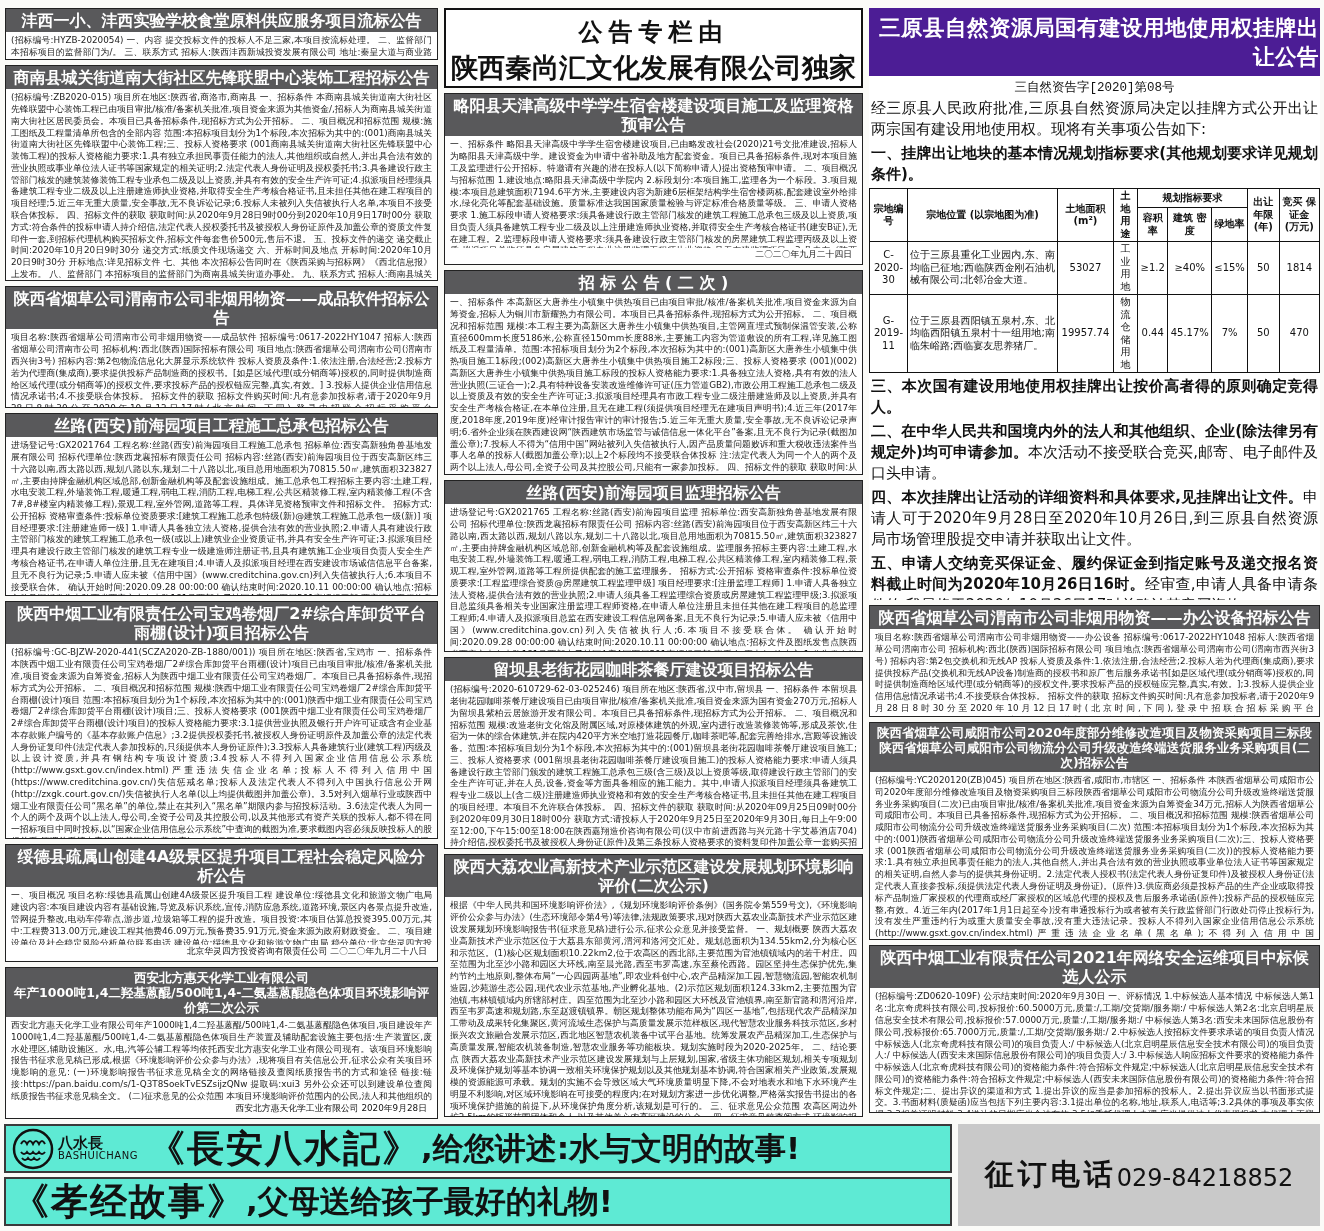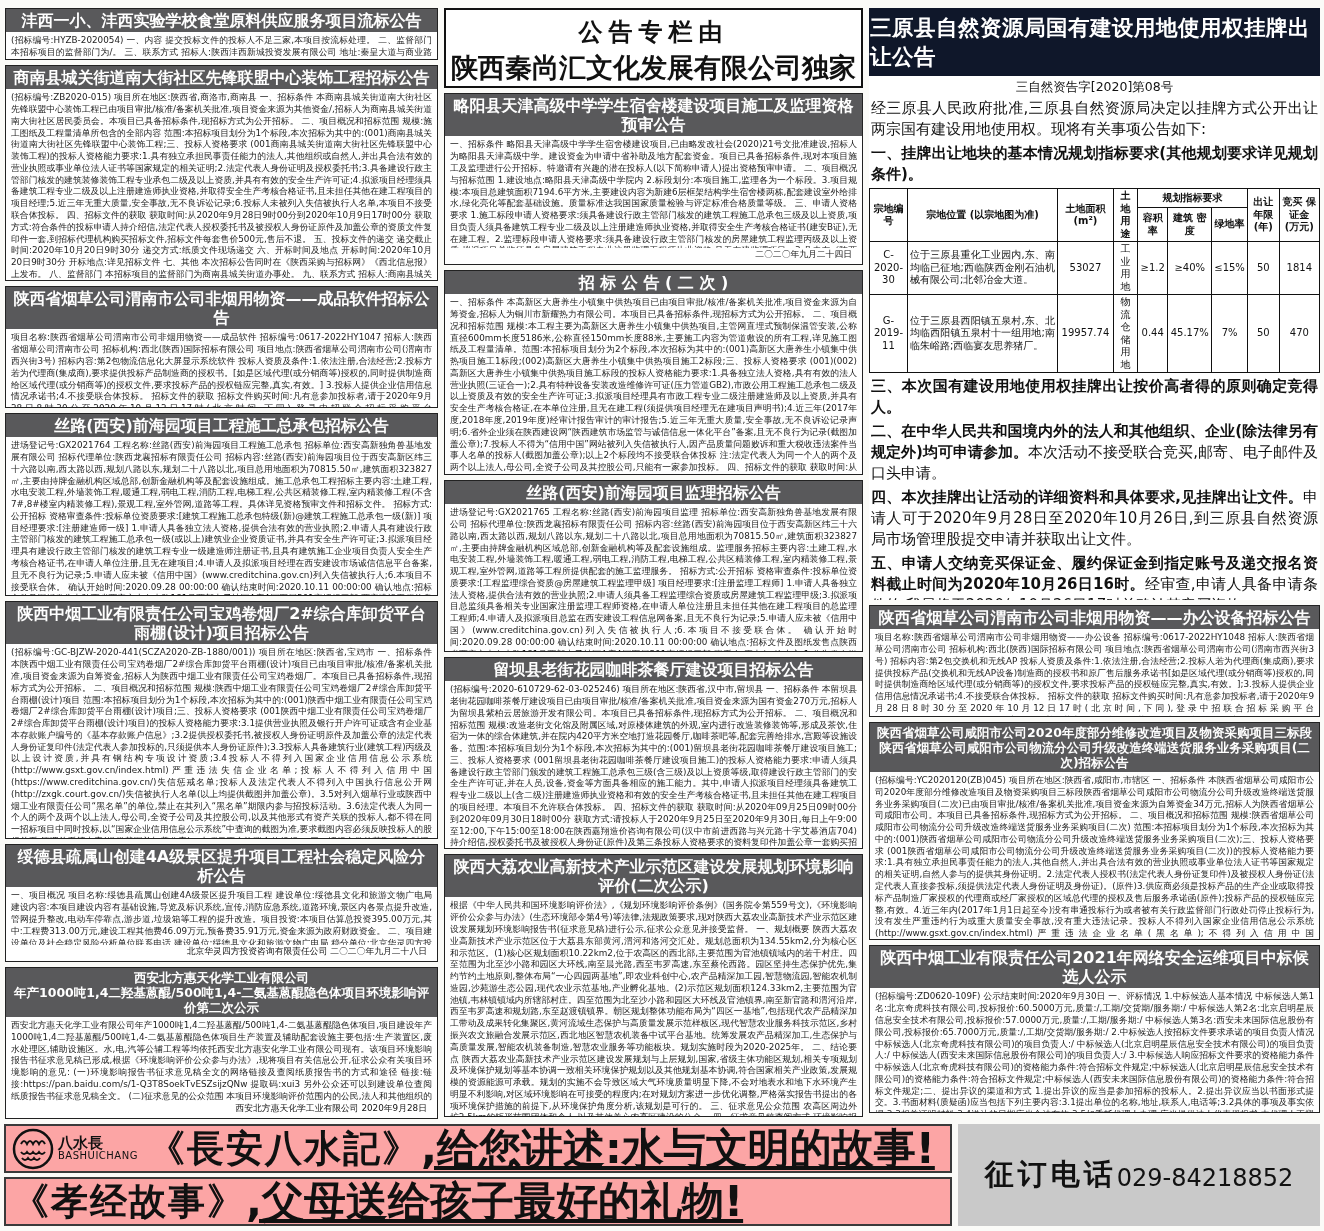--- a/index.html
+++ b/index.html
@@ -13,32 +13,32 @@
   .a-head { background:#59595b; color:#fff; font-weight:bold; text-align:center; font-size:16px; line-height:1.2; padding:2px 4px; flex:0 0 auto; }
   .a-head.two-line { font-size:12.5px; }
   .a-body { flex:1 1 auto; overflow:hidden; padding:3px 5px; font-size:8.8px; line-height:1.34; text-align:justify; color:#1c1c1c; }
   .a-sig { text-align:right; padding:1px 10px 3px 0; font-size:8.8px; flex:0 0 auto; }
   
   .agency { border:2px solid #111; background:#fff; text-align:center; padding:6px 2px 4px; overflow:hidden; }
   .agency .l1 { font-size:24px; font-weight:bold; font-family:"DejaVu Serif",serif; letter-spacing:6px; }
   .agency .l2 { font-size:27px; font-weight:bold; font-family:"DejaVu Serif",serif; margin-top:2px; }
   
   .land { background:#fff; overflow:hidden; display:flex; flex-direction:column; }
-  .land-head { background:#0f172a; color:#fff; font-weight:bold; font-size:21.5px; text-align:left; padding:5px 1px; letter-spacing:0.5px; }
-  .land-docno { text-align:center; font-size:12.5px; padding:3px 0 1px; }
+  .land-head { background:#4c1d95; color:#fff; font-weight:bold; font-size:21.5px; text-align:right; padding:5px 1px; letter-spacing:0.5px; }
+  .land-docno { text-align:center; font-size:12.5px; padding:3px 0 1px;font-family:Liberation Mono, monospace; }
   .land p { font-size:15px; line-height:1.42; text-align:justify; padding:1px 2px; }
   .land p .b { font-weight:bold; }
   table.land-tbl { border-collapse:collapse; width:100%; margin:2px 0; }
   .land-tbl th,.land-tbl td { border:1px solid #111; font-size:10px; line-height:1.25; text-align:center; padding:1px 2px; }
   .land-tbl td.loc { text-align:justify; }
   
-  .ban-row { position:absolute; left:4px; width:948px; height:49px; border:2px solid #3a3a3a; background:#fca5a5; display:flex; align-items:center; overflow:hidden; padding:12px 6px; }
+  .ban-row { position:absolute; left:4px; width:948px; height:49px; border:2px solid #3a3a3a; background:#5eead4; display:flex; align-items:center; overflow:hidden; padding:12px 6px; }
   .ban1 { top:1124px; } .ban2 { top:1177px; }
   .ban-title { font-family:Liberation Serif, serif; font-weight:bold; font-size:37px; letter-spacing:2px; white-space:nowrap; }
-  .ban-rest { font-size:42px; font-weight:bold; white-space:nowrap;text-decoration:underline; }
+  .ban-rest { font-size:31px; font-weight:bold; white-space:nowrap; }
   .logo { display:flex; align-items:center; gap:4px; margin-right:10px; flex:0 0 auto; }
   .logo-txt { display:flex; flex-direction:column; line-height:1; }
   .logo-cn { font-size:15px; font-weight:bold; }
   .logo-en { font-size:10px; letter-spacing:0.5px; }
   .ban-phone { position:absolute; left:958px; top:1124px; width:362px; height:102px; background:#c9c9c9; display:flex; flex-direction:row; justify-content:center; align-items:center; }
   .ban-phone .lab { font-size:29px; font-weight:bold; letter-spacing:4px; }
   .ban-phone .num { font-size:24px; margin-top:6px; }
 </style>
 </head>
 <body>

